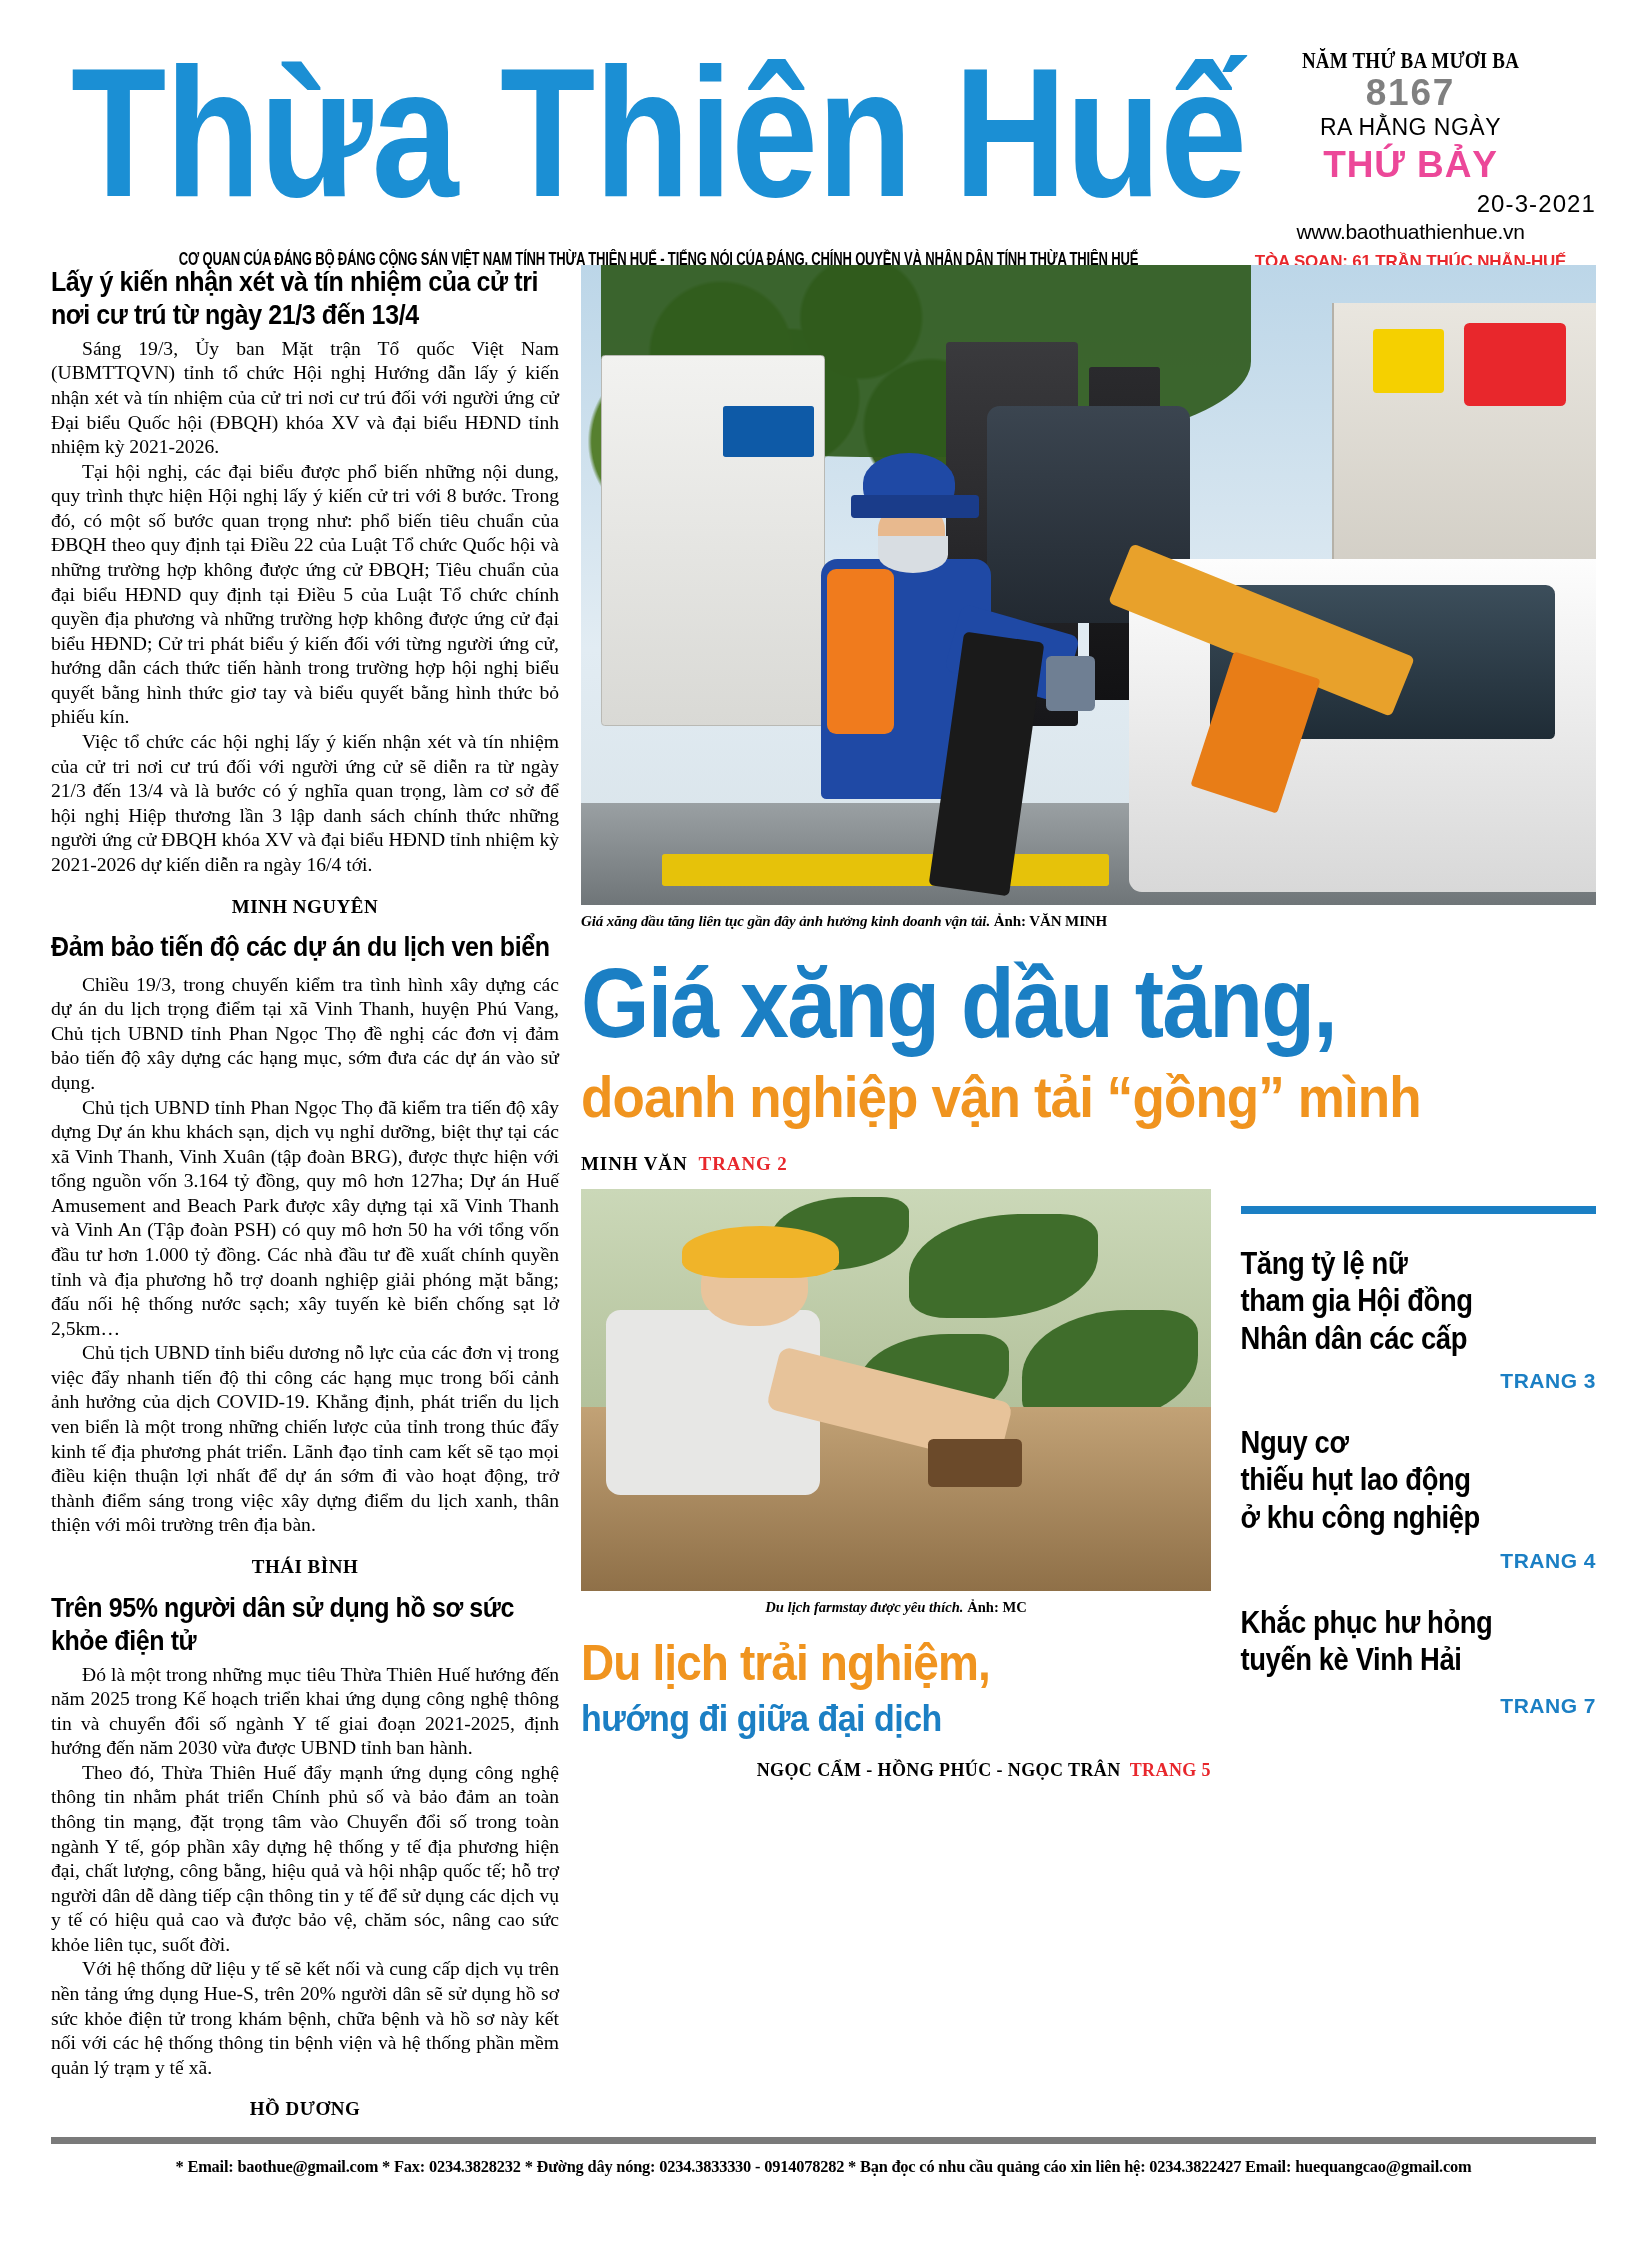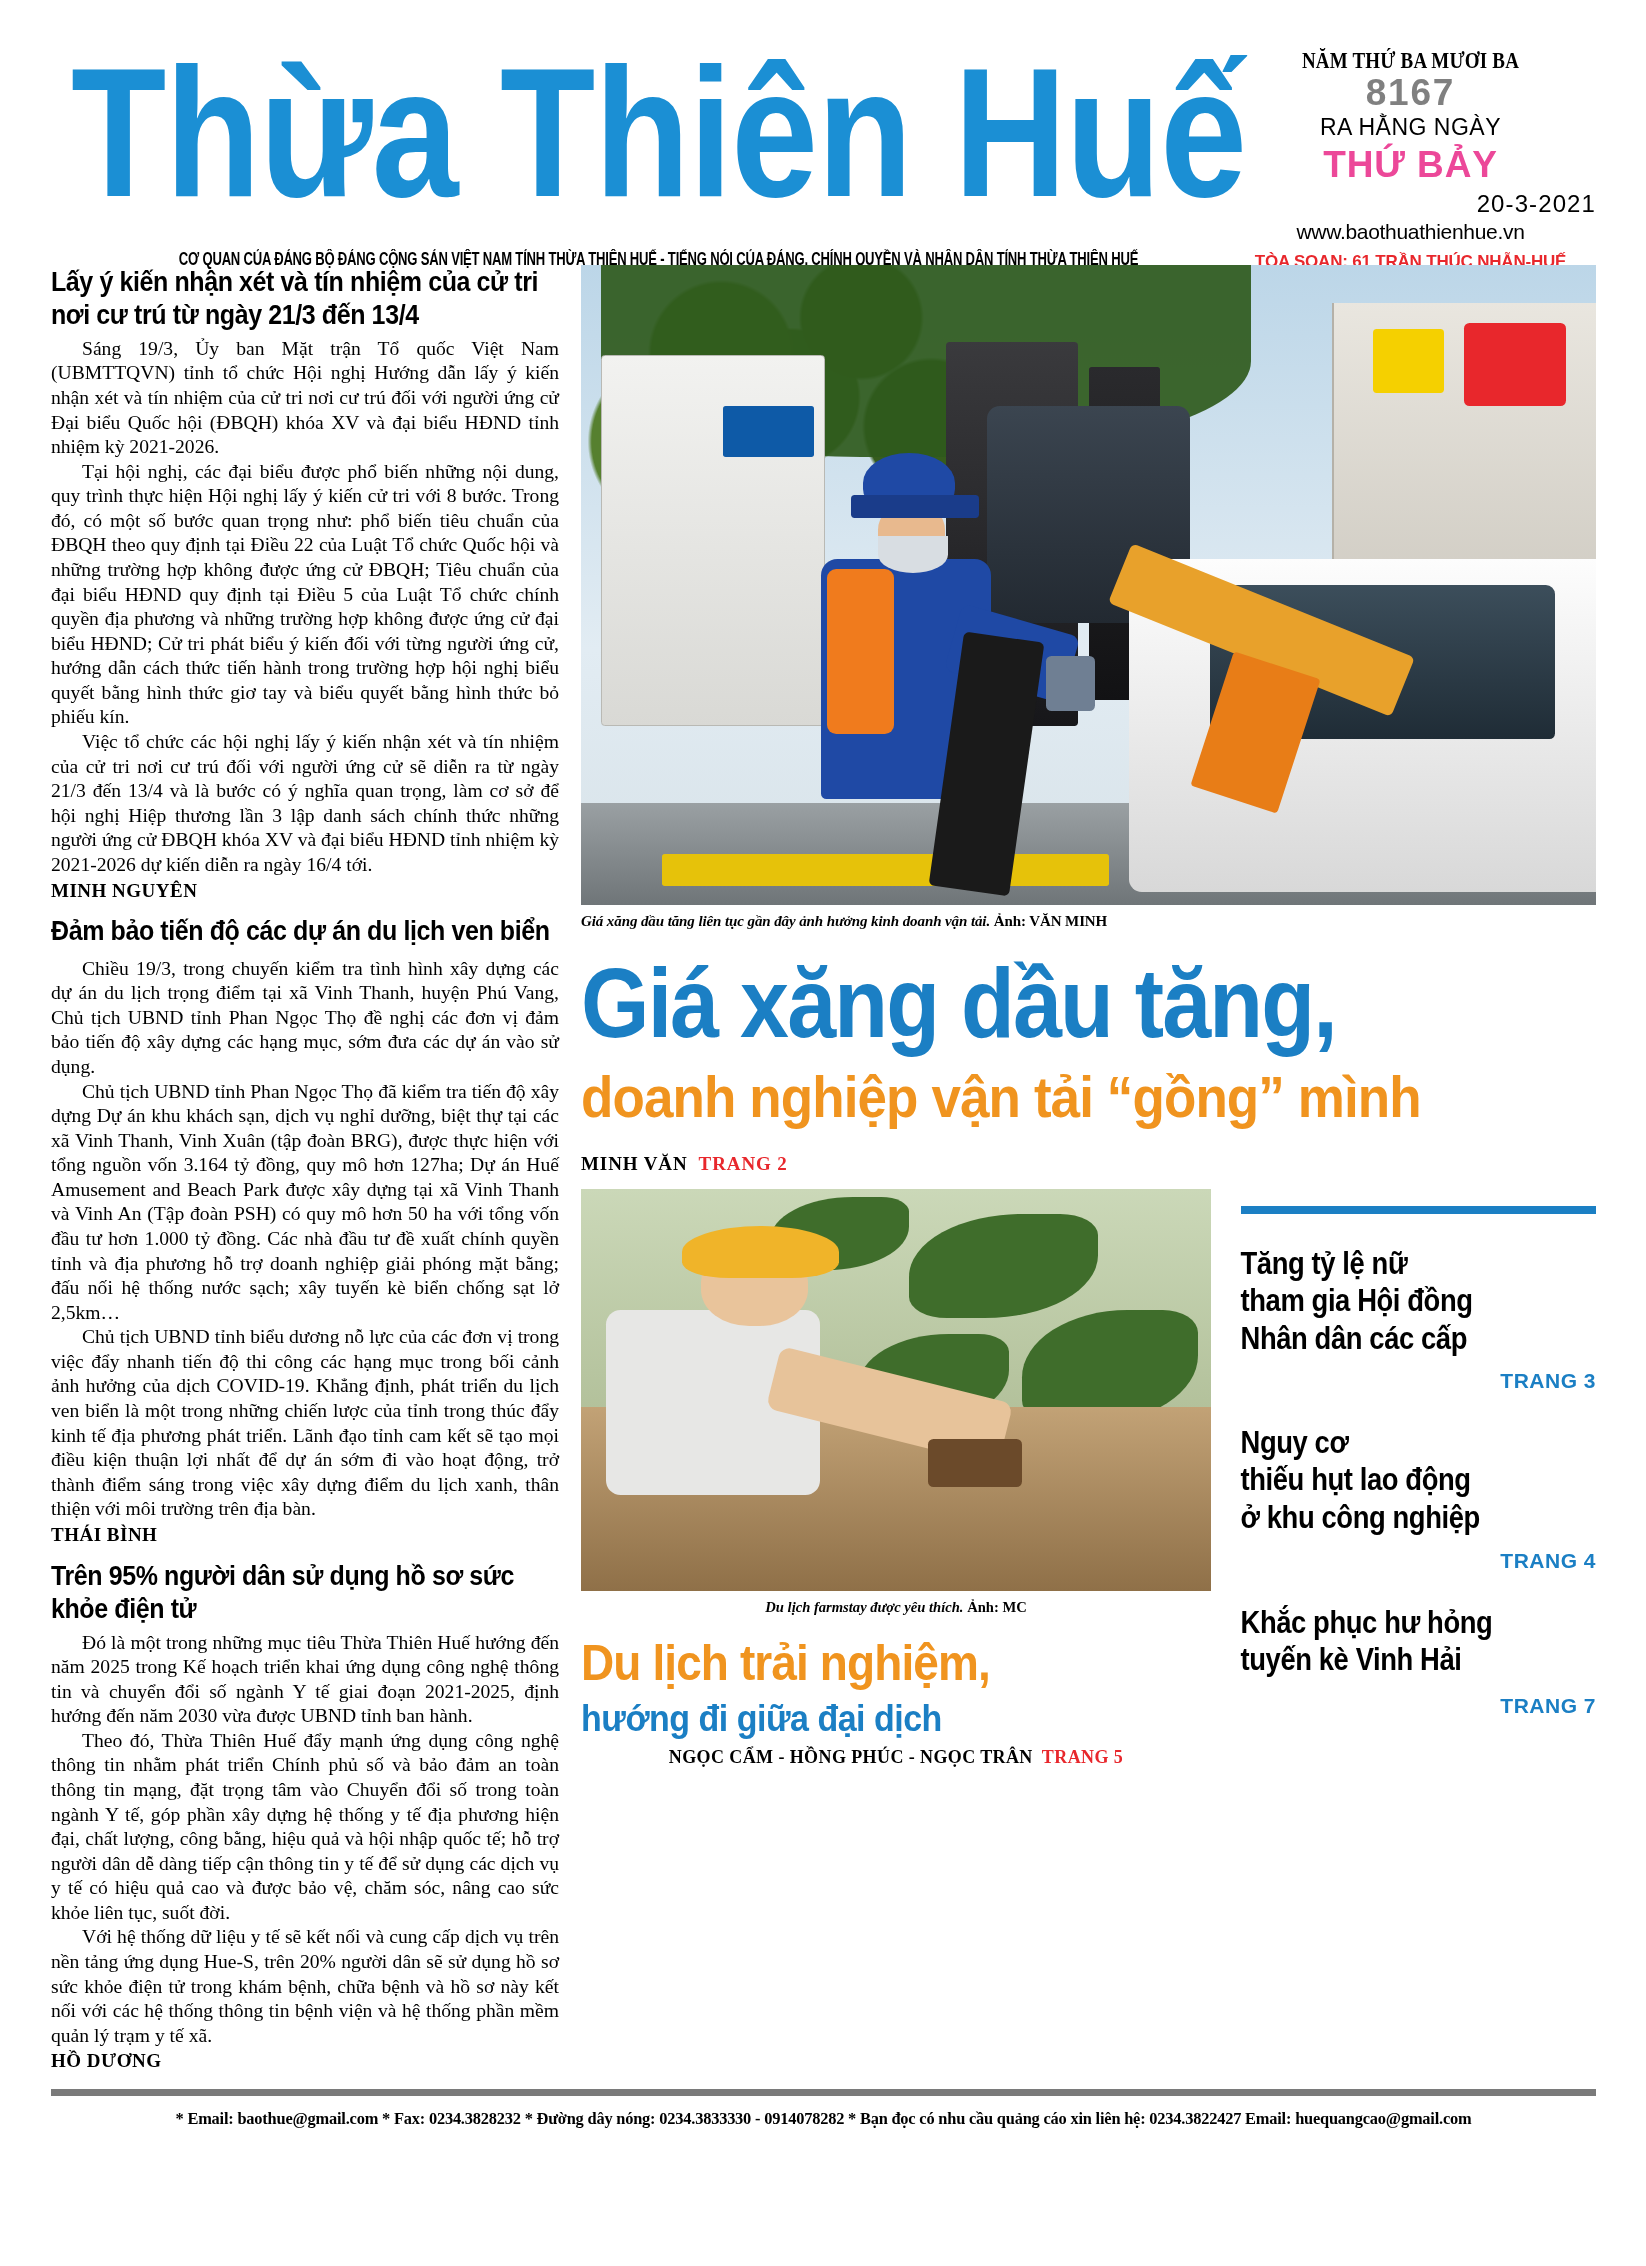--- a/index.html
+++ b/index.html
@@ -97,25 +97,25 @@
   .art-hl.second { margin-top: 12.8px; }
   .art-body p {
     margin: 0;
     font-size: 19.6px;
     line-height: 1.255;
     text-align: justify;
     text-indent: 31px;
     hyphens: none;
   }
   .byline {
-    text-align:left;
+    text-align:center;
     font-weight:bold;
     font-size: 19px;
     letter-spacing: 0.5px;
-    margin-top: 2px;
+    margin-top: 18px;
     font-family:"Liberation Serif", serif;
   }
 
   
   .photo-wrap { position:relative; width:100%; }
   .photo-main {
     width: 100%; height: 640px;
     position:relative; overflow:hidden;
     background: linear-gradient(#8fb9d8, #6f9dc0);
   }
@@ -185,21 +185,21 @@
   }
   .exp-sub {
     font-family:"Liberation Sans", sans-serif;
     font-weight: bold; color:#1b7fc4;
     font-size: 34px; letter-spacing: -0.5px; line-height: 1.05;
     margin-top: 14.6px;
     transform: scaleY(1.1); transform-origin:left top;
     white-space:nowrap;
   }
   .exp-credit {
-    text-align:center; margin-top: 13px;
+    text-align:right; margin-top: 26px;
     font-family:"Liberation Serif", serif;
     font-size: 18px; font-weight:bold; letter-spacing:0.4px;
   }
   .exp-credit .pg { color:#e8272c; margin-left: 9.1px; }
 
   .rule-blue { height: 8.2px; background:#1b7fc4; margin: 16.4px 0 31px 0; }
   .teaser {
     font-family:"Liberation Sans", sans-serif;
     font-weight: bold;
     font-size: 27.4px;

